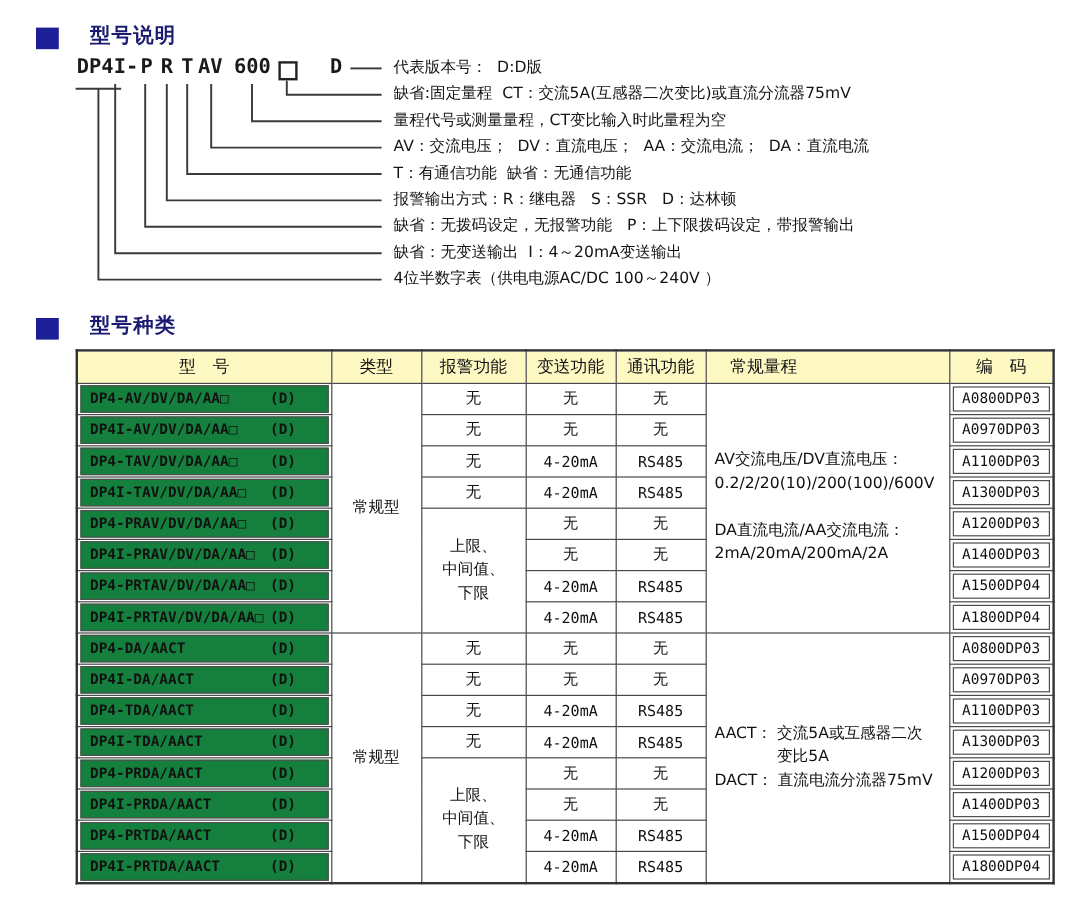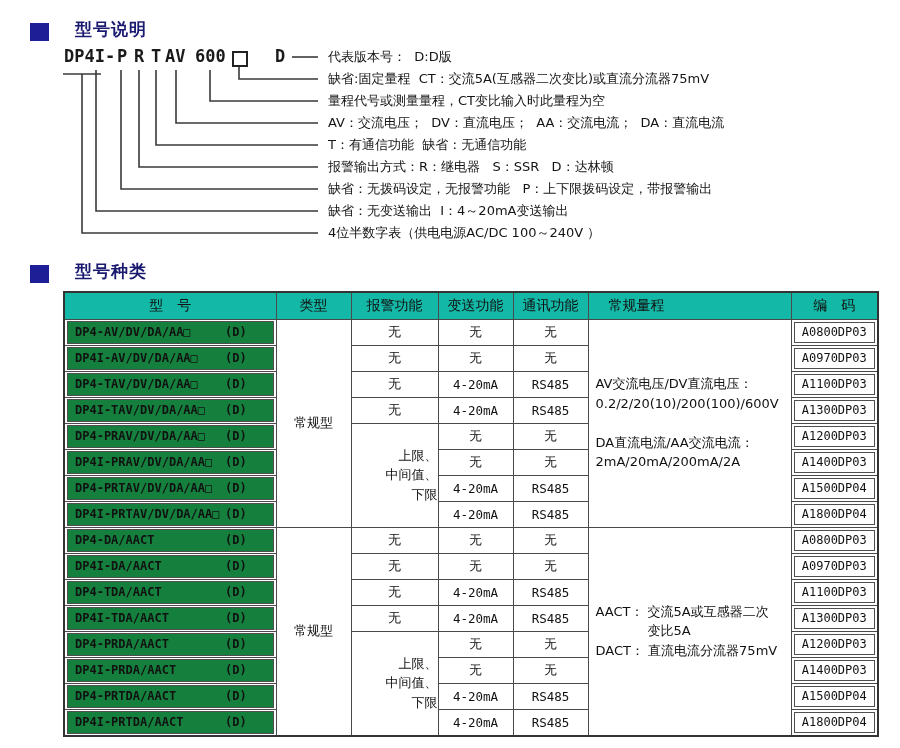--- a/index.html
+++ b/index.html
@@ -33,38 +33,38 @@
     position:absolute;left:63px;top:291px;width:814px;
     border-collapse:collapse;table-layout:fixed;
     border:2px solid #333;
   }
   .models th,.models td{
     border:1px solid #4a4a4a;padding:0;font-size:13px;color:#111;
     text-align:center;vertical-align:middle;overflow:hidden;
   }
   .models thead tr{height:27px;}
   .models tbody tr{height:26px;}
-  .models th{background:#14b8a6;font-weight:normal;font-size:14px;font-family:Liberation Mono, monospace;}
+  .models th{background:#fef9c3;font-weight:normal;font-size:14px;font-family:Liberation Mono, monospace;}
   th.h-left{text-align:left;padding-left:20px;}
   td.model-td{padding:0;}
   .model-box{
     margin:1px 2px;height:21px;background:#15803d;border:1px solid #4f4f4f;
     display:flex;align-items:center;position:relative;
     font-family:"DejaVu Sans Mono",monospace;font-weight:bold;font-size:12px;
   }
   .mname{padding-left:7px;white-space:pre;}
   .msuf{position:absolute;left:157px;}
   .code-box{
     margin:2px 2px;height:19px;border:1px solid #4f4f4f;background:#fff;
     display:flex;align-items:center;justify-content:center;
     font-family:"DejaVu Sans Mono",monospace;font-size:12px;
   }
   td.val{font-family:"DejaVu Sans Mono","DejaVu Sans",monospace;font-size:12.5px;}
   td.alarm-merged{
-    text-align:right;white-space:pre-line;line-height:1.5;
+    text-align:center;white-space:pre-line;line-height:1.5;
   }
   td.range-cell{text-align:left;}
   .range-text{padding:0 7px;white-space:pre-wrap;line-height:1.5;text-align:left;font-size:13px;}
 </style>
 </head>
 <body>
 
 <div class="sec-title" style="top:18px">
   <span class="sq"></span>
   <span class="sec-label">型号说明</span>

